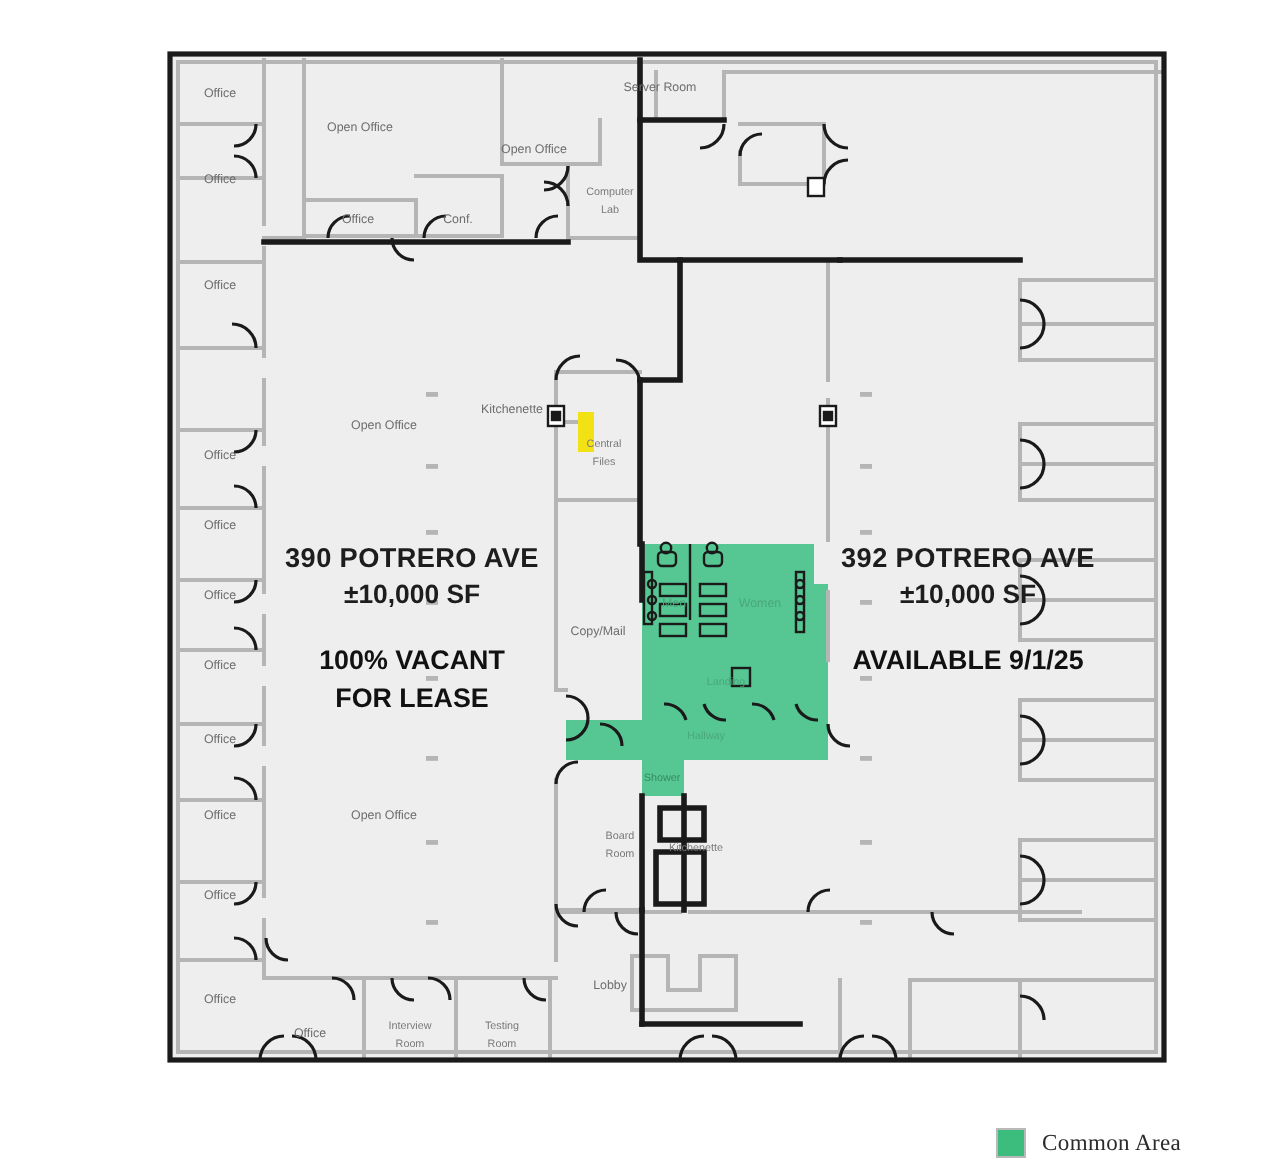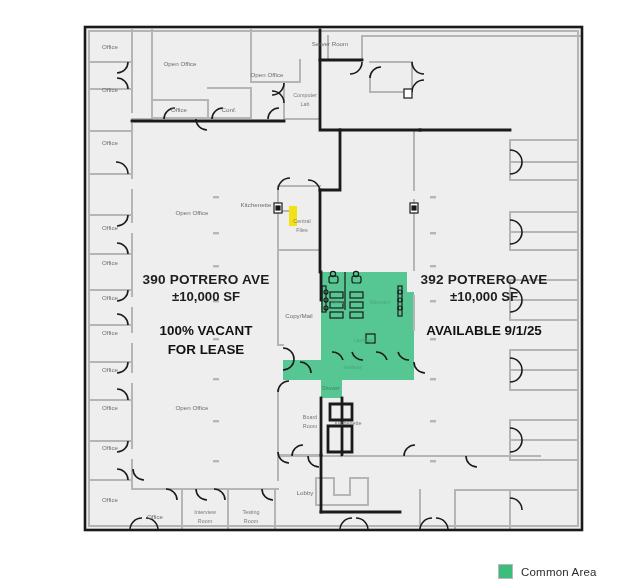--- a/index.html
+++ b/index.html
@@ -22,20 +22,21 @@
     height: 588px;
   }
 
   .legend {
     position: absolute;
     left: 498px;
     top: 564px;
     display: flex;
     align-items: center;
     gap: 8px;
+    font-family: Liberation Serif, serif;
   }
   .legend-swatch {
     width: 15px;
     height: 15px;
     background: #3dbd7d;
     border: 1px solid #b9b9b9;
     box-sizing: border-box;
   }
   .legend-label {
     font-size: 11.5px;

